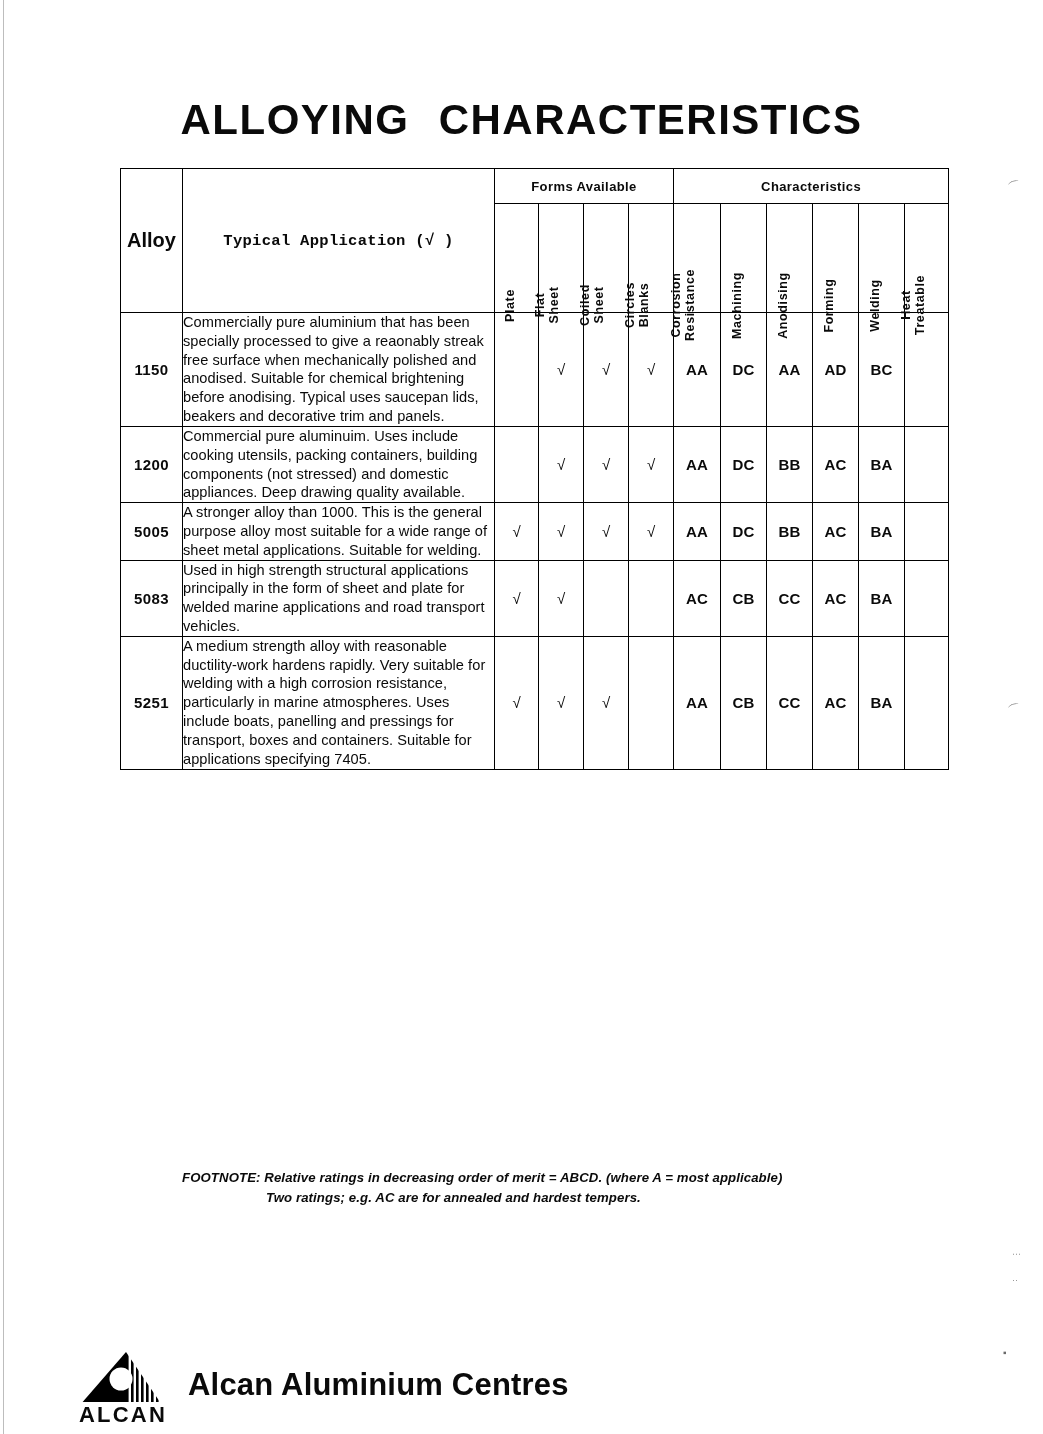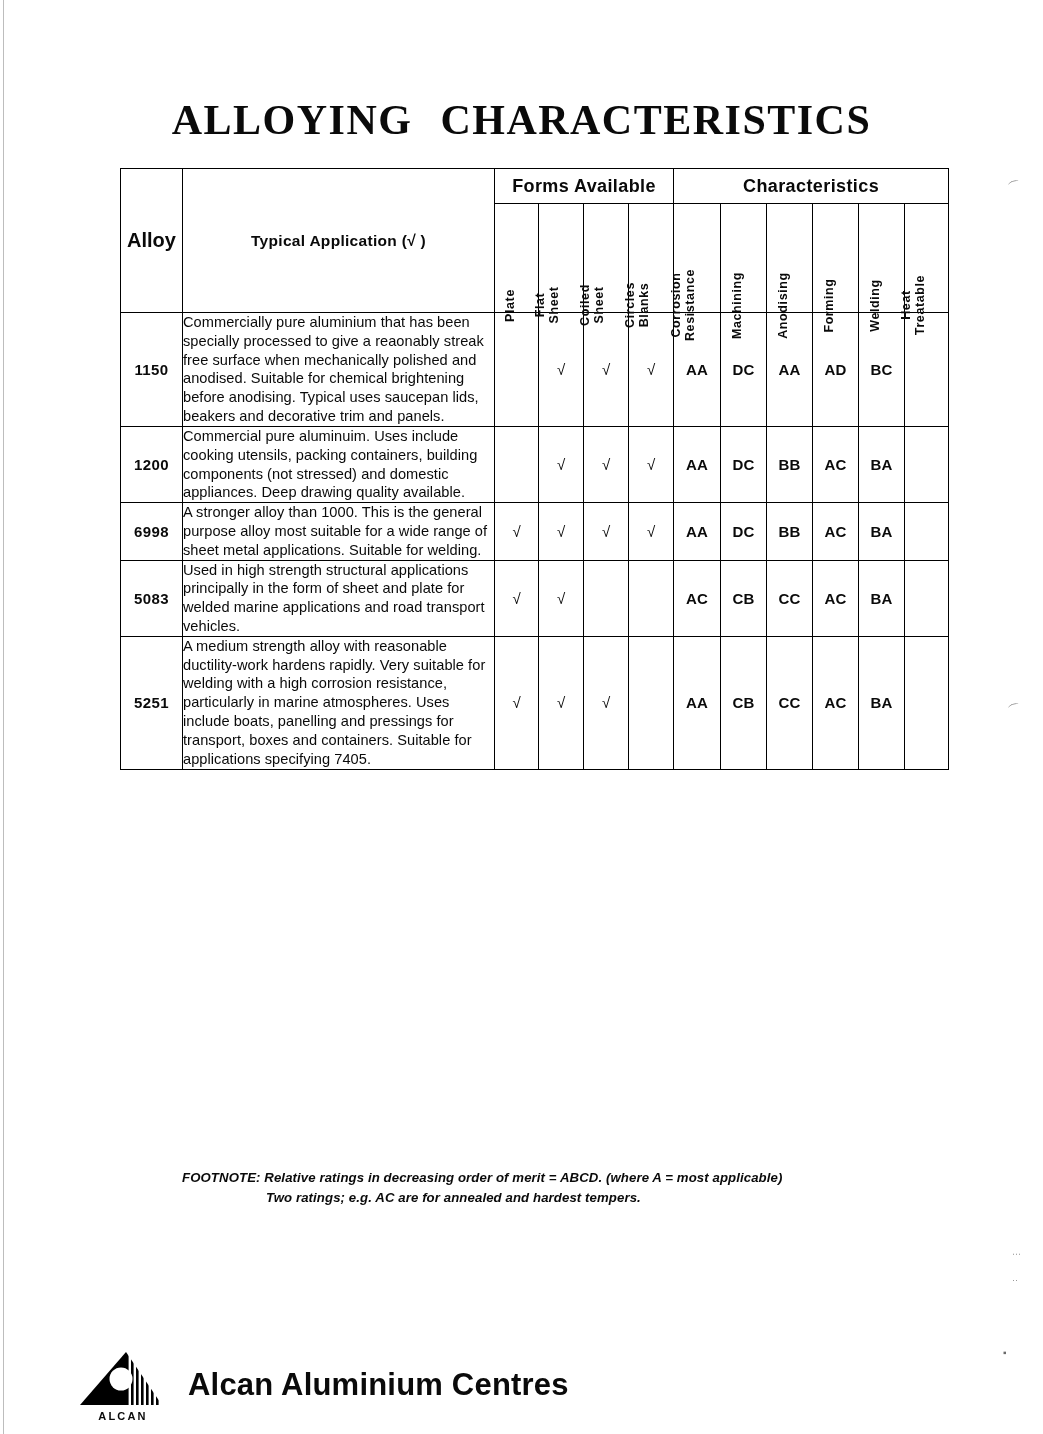--- a/index.html
+++ b/index.html
@@ -35,21 +35,21 @@
   
   .doc-title {
     position: absolute;
     left: 0; top: 96px;
     width: 1043px;
     text-align: center;
     font-size: 42px;
     font-weight: bold;
     letter-spacing: 1.5px;
     word-spacing: 16px;
-    font-family: Liberation Serif, serif;
+    font-family: Liberation Sans, sans-serif;
   }
   .doc-subtitle {
     position: absolute;
     left: 0; top: 145px;
     width: 1043px;
     text-align: center;
     font-size: 15.5px;
     font-weight: bold;
     letter-spacing: 1.1px;
     word-spacing: 6px;
@@ -77,27 +77,27 @@
   
   .hdr {
     background-color: #d6d6d6;
     background-image:
       repeating-linear-gradient(0deg, rgba(0,0,0,.16) 0 1px, rgba(0,0,0,0) 1px 2px),
       repeating-linear-gradient(90deg, rgba(0,0,0,.16) 0 1px, rgba(0,0,0,0) 1px 2px);
     text-align: center;
     font-weight: bold;
   }
   .hdr-group {
-    font-size: 18px;
+    font-size: 13px;
     letter-spacing: .4px;
     height: 34px;
     border-radius: 10px;
   }
   .hdr-alloy { font-size: 20px; }
-  .hdr-app   { font-size: 15.5px; letter-spacing: .3px; }
+  .hdr-app   { font-size: 15.5px; letter-spacing: .3px; font-family: Liberation Mono, monospace; }
 
   
   .vert {
     height: 108px;
     position: relative;
   }
   .vert .vtext {
     position: absolute;
     left: 50%;
     bottom: 7px;
@@ -302,21 +302,21 @@
             <td class="mark">√</td>
             <td class="mark">√</td>
             <td class="rating">AA</td>
             <td class="rating">DC</td>
             <td class="rating">BB</td>
             <td class="rating">AC</td>
             <td class="rating">BA</td>
             <td class="rating"></td>
           </tr>
           <tr>
-            <td class="alloy-num">6998</td>
+            <td class="alloy-num">5005</td>
             <td class="app-text">A stronger alloy than 1000.  This is the general purpose alloy most suitable for a wide range of sheet metal applications. Suitable for welding.</td>
             <td class="mark">√</td>
             <td class="mark">√</td>
             <td class="mark">√</td>
             <td class="mark">√</td>
             <td class="rating">AA</td>
             <td class="rating">DC</td>
             <td class="rating">BB</td>
             <td class="rating">AC</td>
             <td class="rating">BA</td>
@@ -375,22 +375,22 @@
           <rect x="57" y="0" width="2.6" height="74" fill="#000"></rect>
           <rect x="62" y="0" width="2.6" height="74" fill="#000"></rect>
           <rect x="67" y="0" width="2.6" height="74" fill="#000"></rect>
           <rect x="72" y="0" width="2.6" height="74" fill="#000"></rect>
           <rect x="77" y="0" width="2.6" height="74" fill="#000"></rect>
           <rect x="82" y="0" width="2.6" height="74" fill="#000"></rect>
         </g>
 
         <circle cx="47" cy="31" r="11.5" fill="#fff"></circle>
       </svg>
-      <div style="position:absolute; left:2px; top:62px; width:94px; text-align:center;
-                  font-size:11px; font-weight:bold; letter-spacing:2.2px; background:#fff;">ALCAN</div>
+      <div style="position:absolute; left:2px; top:54px; width:94px; text-align:center;
+                  font-size:22px; font-weight:bold; letter-spacing:2.2px; background:#fff;">ALCAN</div>
     </div>
     <div class="logo-word">Alcan Aluminium Centres</div>
   </div>
 
   <div class="speck" style="left:1008px; top:180px; transform:rotate(-20deg);">⌒</div>
   <div class="speck" style="left:1008px; top:703px; transform:rotate(-20deg);">⌒</div>
   <div class="speck" style="left:1012px; top:1250px; font-size:9px; color:#8a8a8a;">⋯</div>
   <div class="speck" style="left:1012px; top:1276px; font-size:9px; color:#8a8a8a;">··</div>
   <div class="speck" style="left:1003px; top:1348px; font-size:10px; color:#6a6a6a;">▪</div>
 

